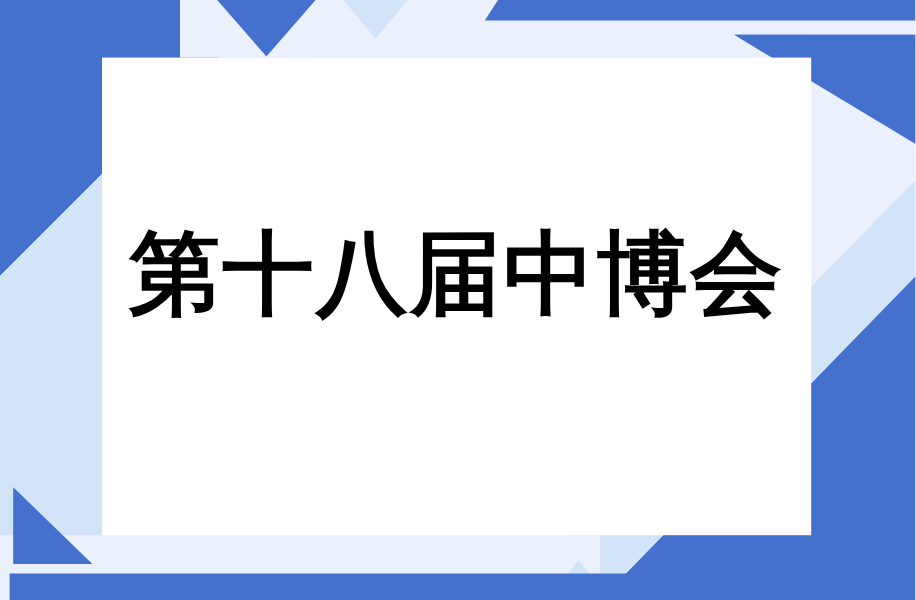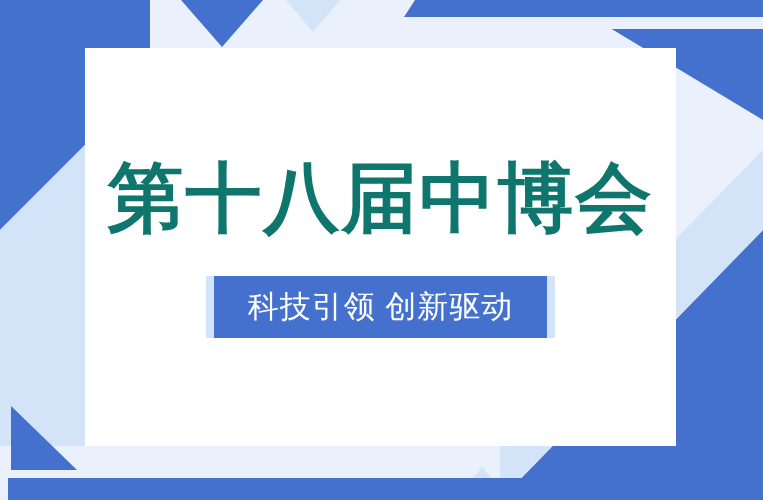--- a/index.html
+++ b/index.html
@@ -38,21 +38,21 @@
     height: 398px;
     display: flex;
     flex-direction: column;
     align-items: center;
     justify-content: center;
   }
 
   .title {
     font-size: 76px;
     font-weight: bold;
-    color: #0f766e;
+    color: #000000;
     letter-spacing: 2px;
     line-height: 1.1;
     white-space: nowrap;
     margin: 0 0 36px 0;
     text-align: center;
   }
 
   .subtitle-wrap {
     position: relative;
     display: flex;
@@ -113,22 +113,15 @@
 
     <polygon points="8,478 527,478 560,500 8,500" fill="#4470CE"></polygon>
 
     <rect x="85" y="48" width="591" height="398" fill="#ffffff"></rect>
   </svg>
 
   <div class="content">
 
     <div class="title">第十八届中博会</div>
 
-    <div class="subtitle-wrap">
-      <div class="cap"></div>
-      <div class="subtitle-bar">
-        <span class="subtitle">科技引领 创新驱动</span>
-      </div>
-      <div class="cap"></div>
-    </div>
 
   </div>
 </div>
 
 </body></html>

